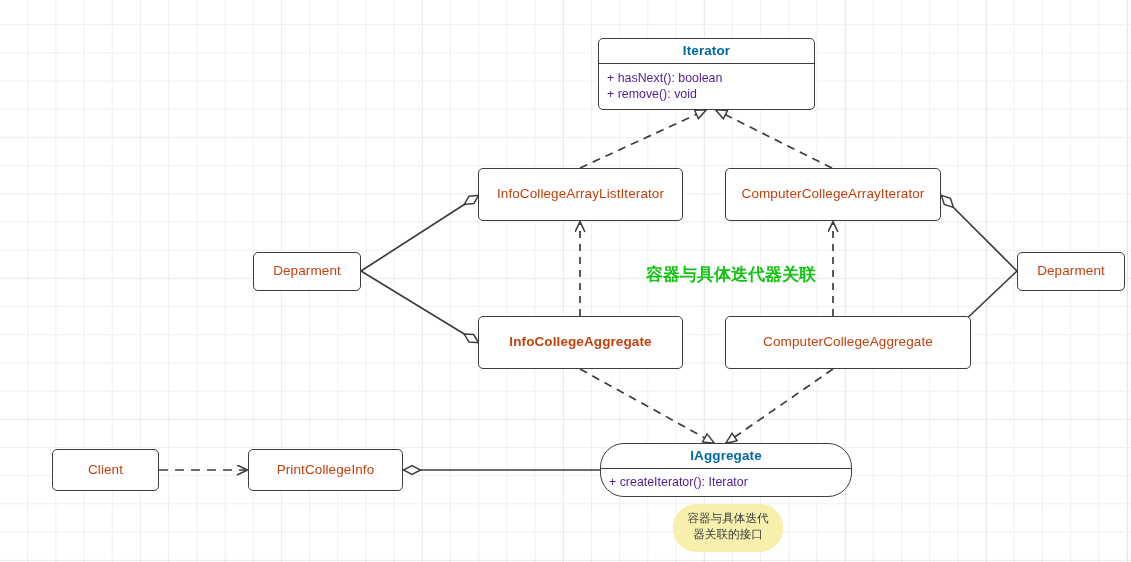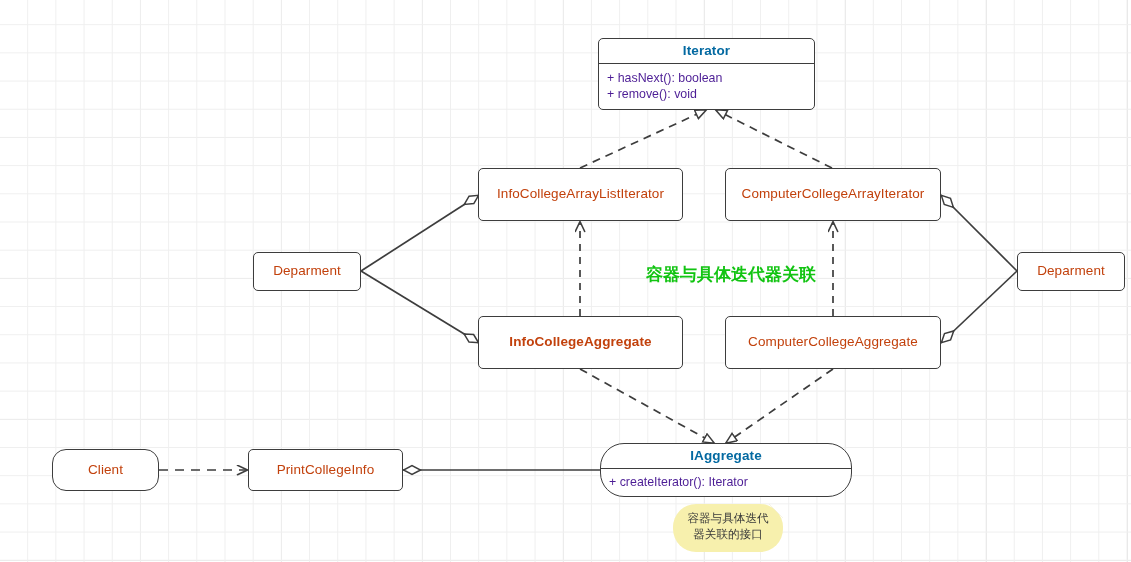--- a/index.html
+++ b/index.html
@@ -179,33 +179,33 @@
   </div>
 
   <div class="node simple" style="left:725px; top:168px; width:216px; height:53px;">
     <span class="title">ComputerCollegeArrayIterator</span>
   </div>
 
   <div class="node simple" style="left:478px; top:316px; width:205px; height:53px;font-weight:bold;">
     <span class="title">InfoCollegeAggregate</span>
   </div>
 
-  <div class="node simple" style="left:725px; top:316px; width:216px; height:53px;">
+  <div class="node simple" style="left:725px; top:316px; width:246px; height:53px;">
     <span class="title">ComputerCollegeAggregate</span>
   </div>
 
   <div class="node simple" style="left:253px; top:252px; width:108px; height:39px;">
     <span class="title">Deparment</span>
   </div>
 
   <div class="node simple" style="left:1017px; top:252px; width:108px; height:39px;">
     <span class="title">Deparment</span>
   </div>
 
-  <div class="node simple" style="left:52px; top:449px; width:107px; height:42px;border-radius:14px;">
+  <div class="node simple" style="left:52px; top:449px; width:107px; height:42px;">
     <span class="title">Client</span>
   </div>
 
   <div class="node simple" style="left:248px; top:449px; width:155px; height:42px;">
     <span class="title">PrintCollegeInfo</span>
   </div>
 
   <div class="node iface" style="left:600px; top:443px; width:252px; height:54px;border-radius:24px;">
     <div class="hdr">
       <span class="title">IAggregate</span>

